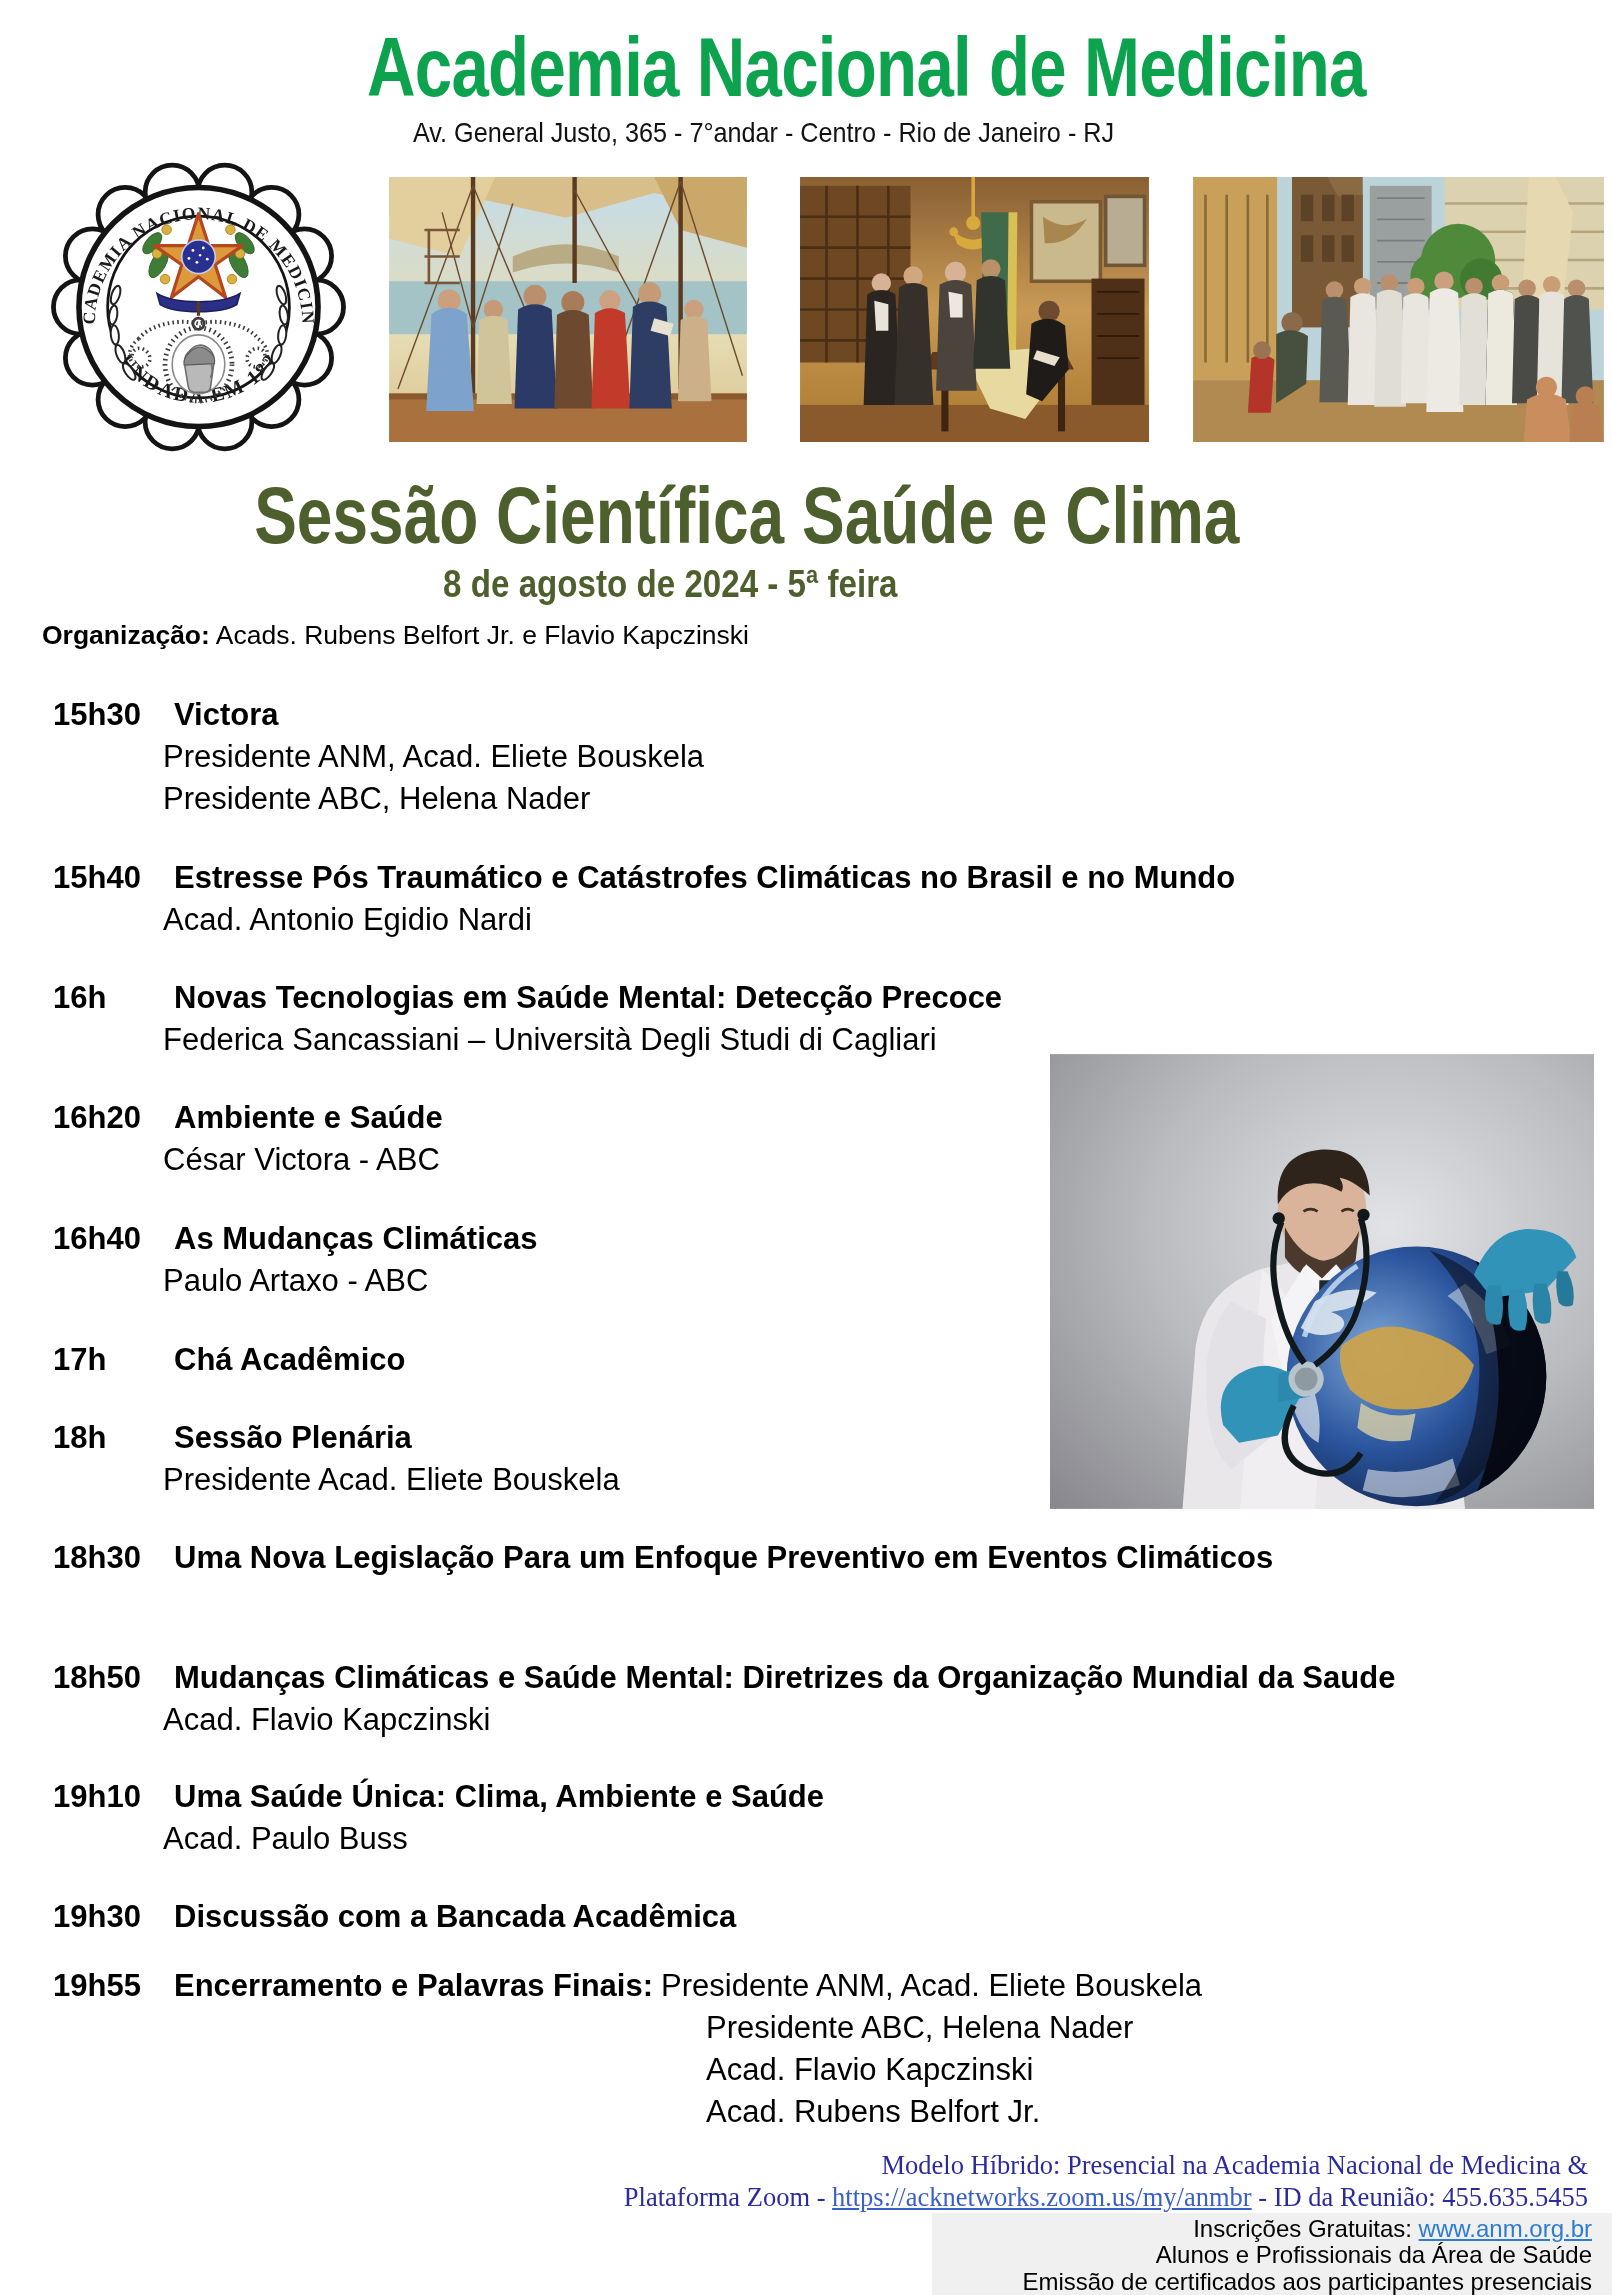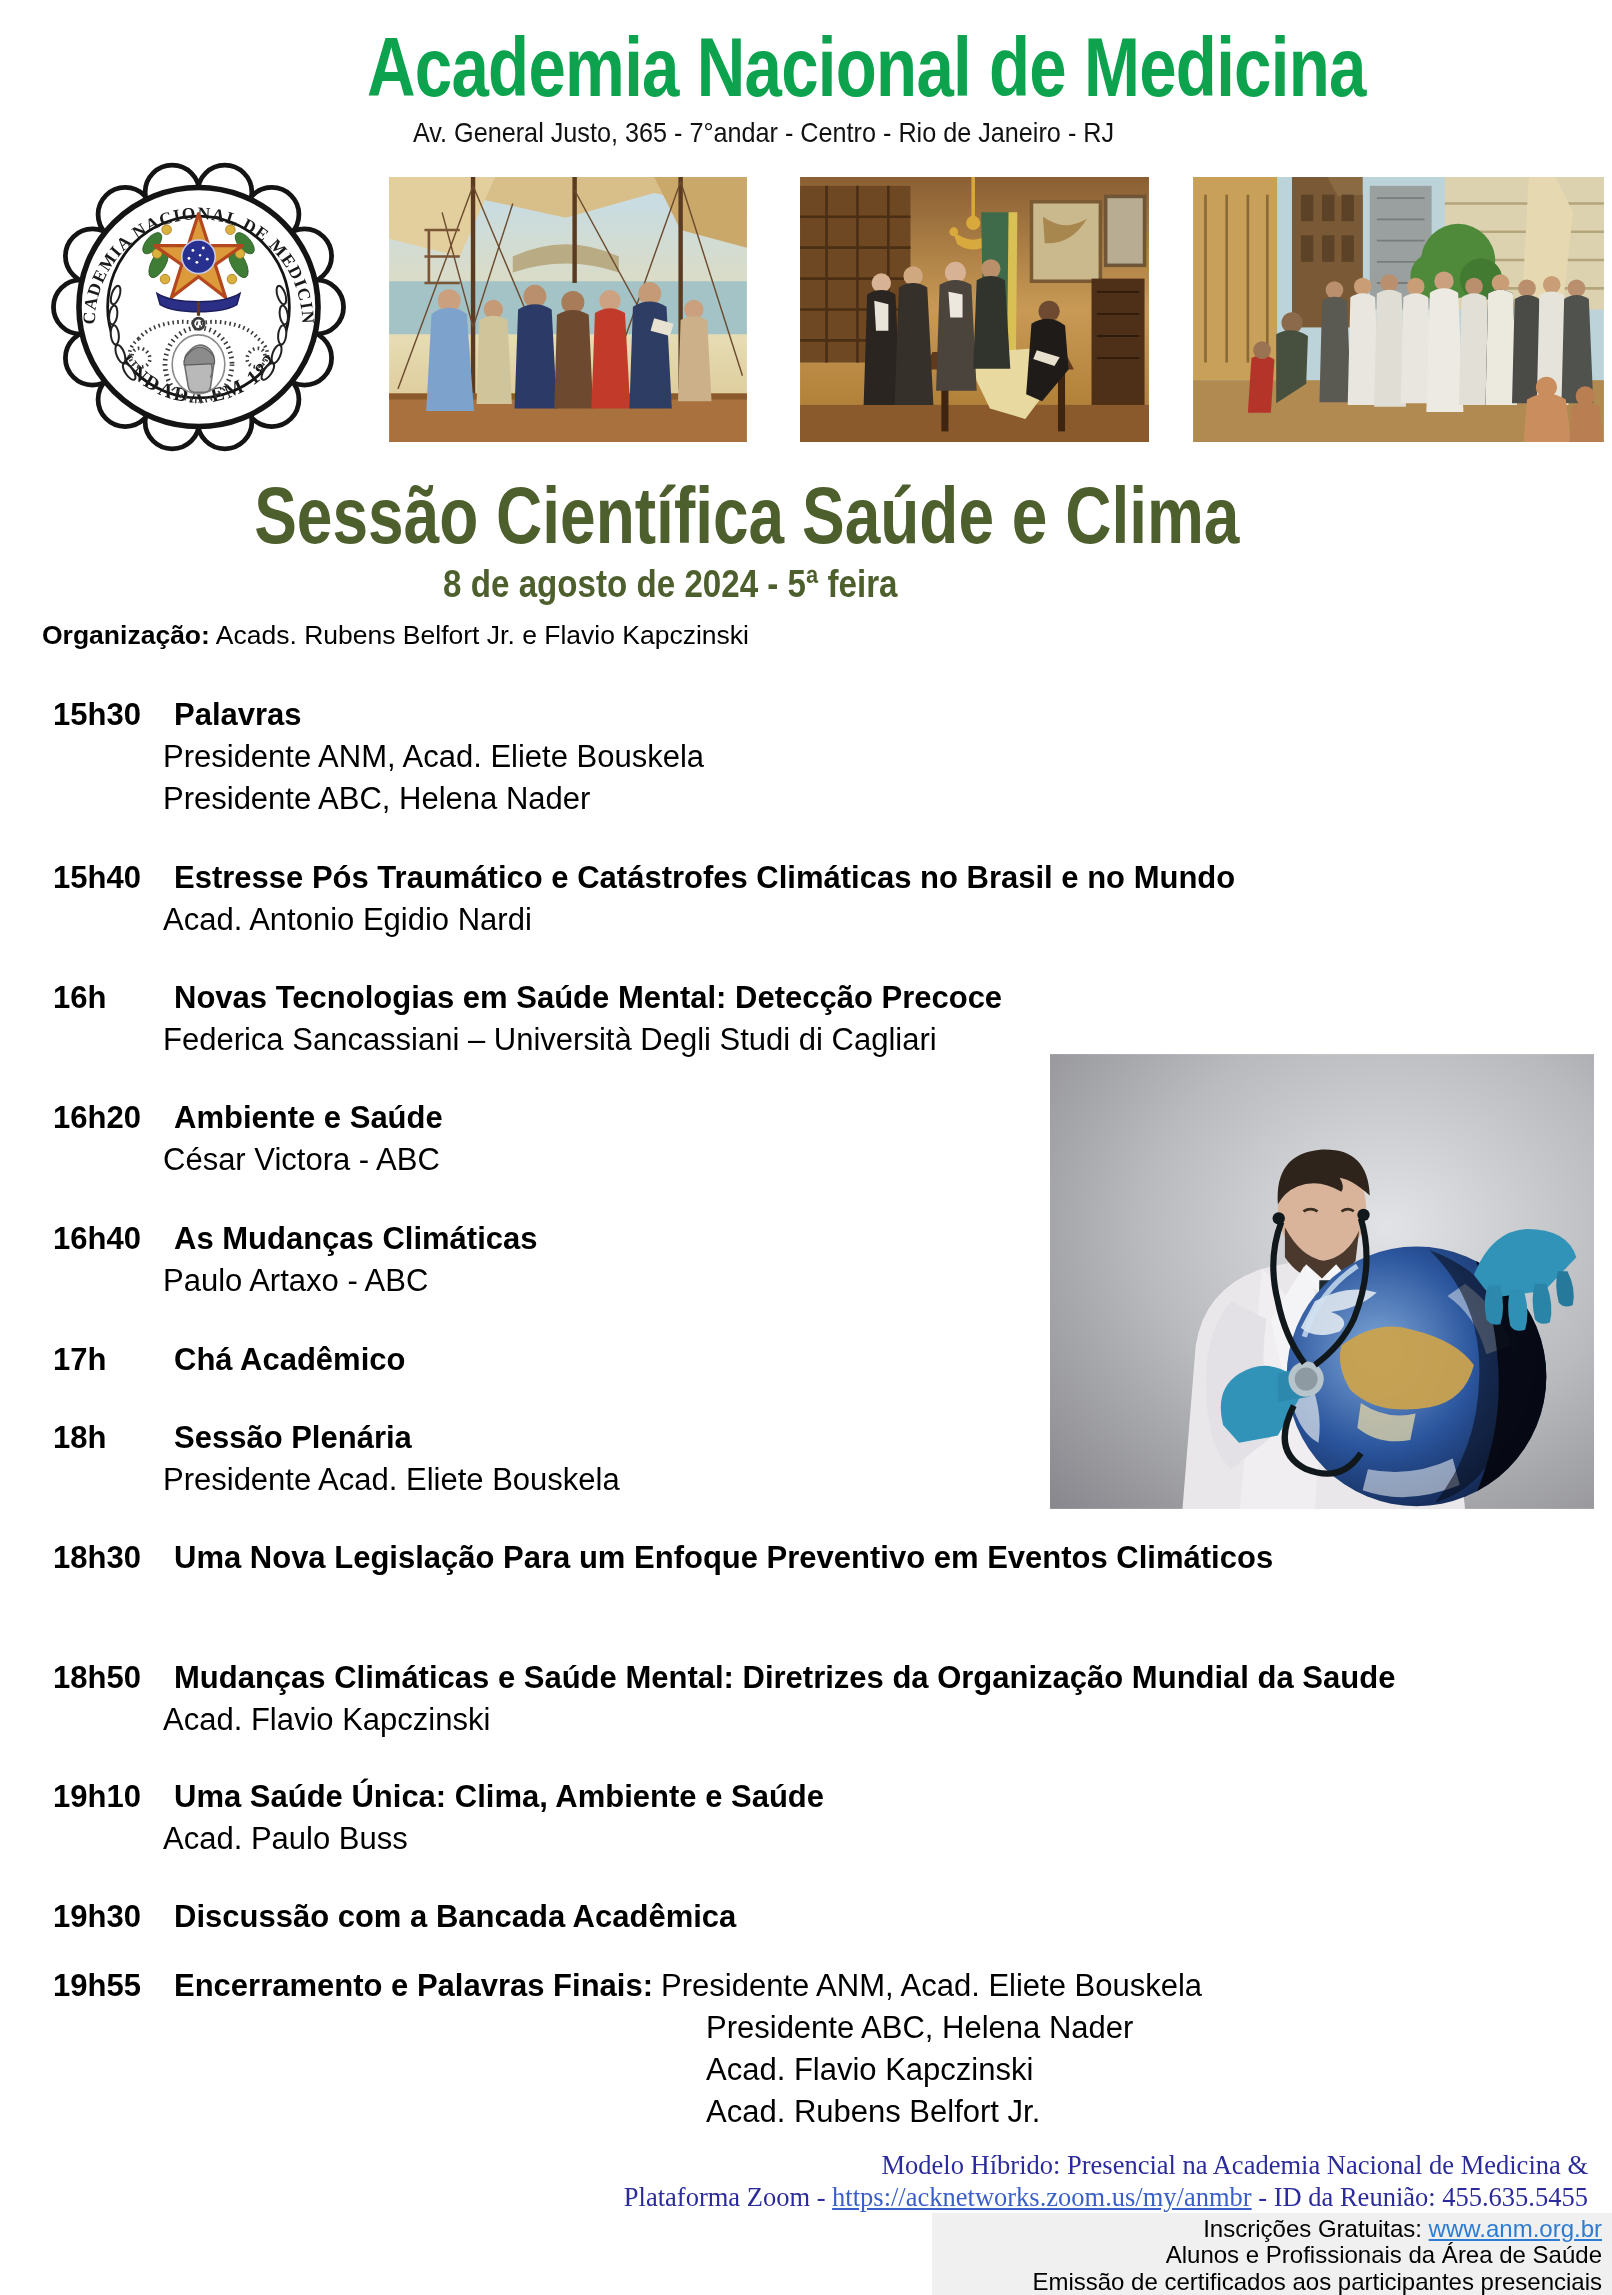--- a/index.html
+++ b/index.html
@@ -50,21 +50,21 @@
   
   .photo{left:1050px;top:1054px;width:544px;height:455px;}
   
   .hybrid{
     right:25px;top:2149px;text-align:right;white-space:nowrap;
     font-family:"Liberation Serif", serif;font-size:26.5px;line-height:32px;color:#2b2b9c;
   }
   .hybrid a{color:#3a5fc8;text-decoration:underline;}
   .strip{
     left:932px;right:0;top:2213px;height:82px;background:#f0f0f0;
-    text-align:right;padding-right:11px;box-sizing:border-box;
+    text-align:right;padding-right:21px;box-sizing:border-box;
     font-size:24px;line-height:26.5px;padding-top:2.7px;color:#000;
   }
   .strip a{color:#2e7bd2;text-decoration:underline;}
   a{cursor:pointer;}
 </style>
 </head>
 <body>
 
 <div class="abs main-title"><span class="cond">Academia Nacional de Medicina</span></div>
 <div class="abs addr"><span class="cond">Av. General Justo, 365 - 7°andar - Centro - Rio de Janeiro - RJ</span></div>
@@ -347,21 +347,21 @@
 </div>
 
 <div class="abs session-title"><span class="cond">Sessão Científica Saúde e Clima</span></div>
 <div class="abs session-date"><span class="cond">8 de agosto de 2024 - 5ª feira</span></div>
 
 <div class="abs org"><b>Organização:</b><span> Acads. Rubens Belfort Jr. e Flavio Kapczinski</span></div>
 
 <div class="abs sched" style="top:694px">
   <div class="row">
       <span class="time">15h30</span>
-      <span class="stitle">Palavras</span>
+      <span class="stitle">Victora</span>
     </div>
   <div class="speaker">Presidente ANM, Acad. Eliete Bouskela</div>
   <div class="speaker">Presidente ABC, Helena Nader</div>
 </div>
 <div class="abs sched" style="top:857px">
   <div class="row">
       <span class="time">15h40</span>
       <span class="stitle">Estresse Pós Traumático e Catástrofes Climáticas no Brasil e no Mundo</span>
     </div>
   <div class="speaker">Acad. Antonio Egidio Nardi</div>

